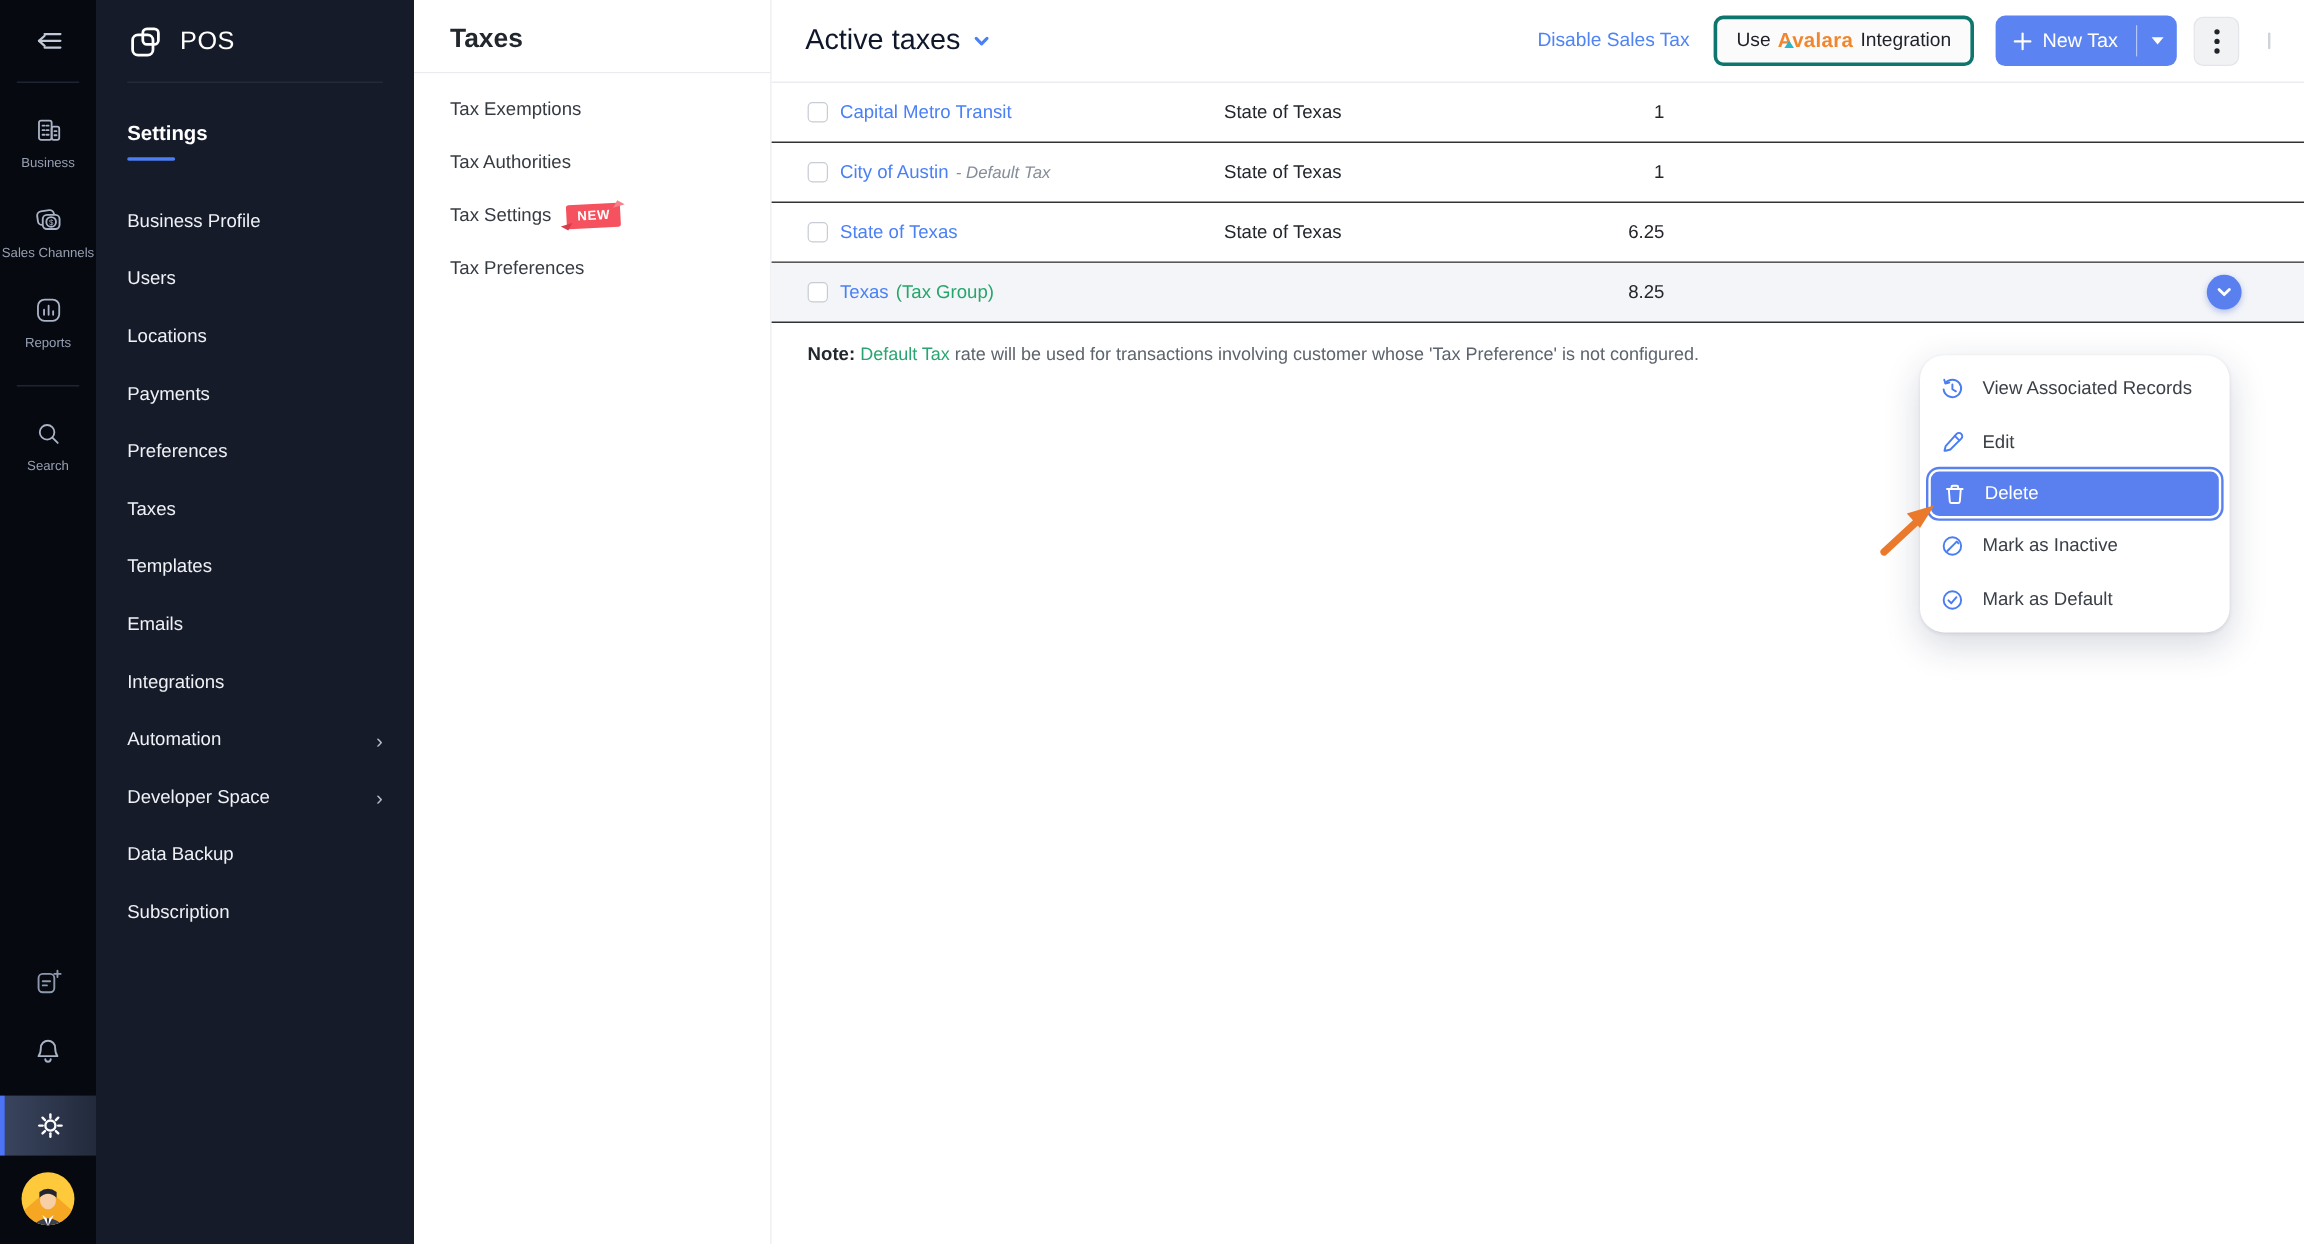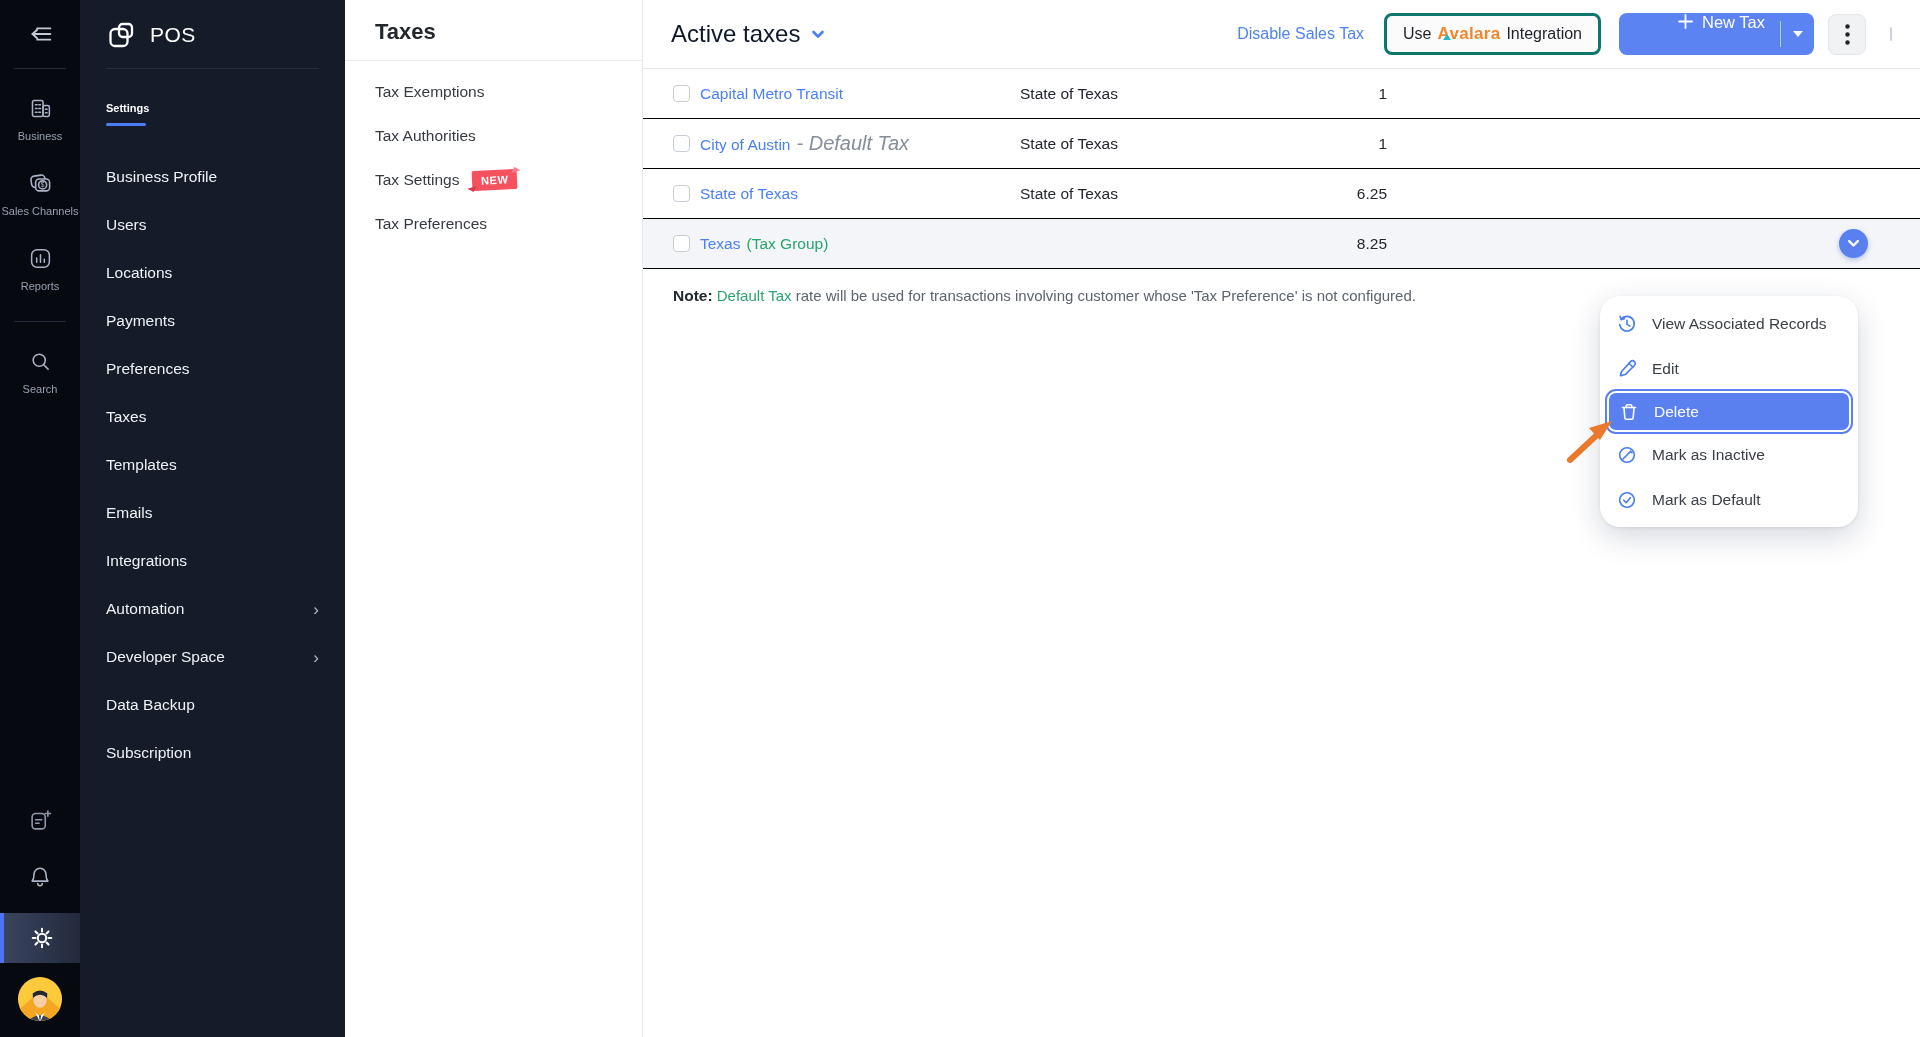--- a/index.html
+++ b/index.html
@@ -17,21 +17,21 @@
   .rail-ico-btn { margin-bottom:24px; cursor:pointer; }
   .gear-row { width:100%; height:50px; display:flex; align-items:center; justify-content:center;
               border-left:4px solid #4d74f6; background:linear-gradient(90deg,#39445e 0%,#222a3b 100%); cursor:pointer; }
   .avatar { width:46px; height:46px; border-radius:50%; margin:13px 0 15px; overflow:hidden; cursor:pointer; }
 
   
   .nav { width:265px; flex-shrink:0; background:#151b29; color:#eef1f5; padding:0 26px; }
   .nav-head { display:flex; align-items:center; gap:12px; padding-top:19px; }
   .nav-head .app-title { font-size:21px; font-weight:500; letter-spacing:.5px; color:#fff; }
   .nav-div { height:1px; background:#272e3e; margin-top:17px; }
-  .section-title { margin-top:33px; font-size:11px; font-weight:700; color:#fff; }
+  .section-title { margin-top:33px; font-size:17px; font-weight:700; color:#fff; }
   .section-underline { width:40px; height:3px; border-radius:2px; background:#4d7df2; margin-top:9px; }
   .nav-list { margin-top:27px; }
   .nav-item { height:48px; display:flex; align-items:center; justify-content:space-between;
               font-size:15.5px; color:#eef1f5; cursor:pointer; }
   .nav-chev { color:#b6bdca; font-size:17px; line-height:1; }
 
   
   .panel { width:298px; flex-shrink:0; background:#fff; border-right:1px solid #e5e8ec; padding:0 16px; }
   .panel-title { padding:19px 14px 0; font-size:22px; font-weight:600; color:#22262d; }
   .panel-div { height:1px; background:#e9ebee; margin:15px -16px 0; }
@@ -55,22 +55,22 @@
   .view-title span { font-size:24px; font-weight:500; color:#0f172a; }
   .header-actions { margin-left:auto; display:flex; align-items:center; }
   .disable-link { color:#4f83f6; font-size:16px; cursor:pointer; text-decoration:none; }
   .avalara-btn { margin-left:20px; height:42px; display:flex; align-items:center; gap:6px; padding:0 16px;
                  background:#fbfbfc; border:3px solid #0f766e; border-radius:8px; font-size:16px; color:#1e2127;
                  cursor:pointer; font-family:inherit; }
   .avalara-btn .brand { position:relative; color:#f1862d; font-weight:700; font-size:17px; letter-spacing:.3px; }
   .avalara-btn .brand::after { content:""; position:absolute; left:5px; bottom:4px; border-left:4px solid transparent;
                  border-right:4px solid transparent; border-bottom:6px solid #2ab6c9; }
   .split-btn { margin-left:18px; height:42px; display:flex; border-radius:8px; overflow:hidden; background:#5b83f1; }
-  .split-main { display:flex; gap:8px; padding:0 15px 0 14px; background:transparent; border:none;
-                color:#fff; font-size:16.5px; cursor:pointer; font-family:inherit;margin-left:44px; }
+  .split-main { display:flex; align-items:center; gap:8px; padding:0 15px 0 14px; background:transparent; border:none;
+                color:#fff; font-size:16.5px; cursor:pointer; font-family:inherit; }
   .split-sep { width:1px; background:rgba(255,255,255,.55); margin:8px 0; }
   .split-caret { width:33px; background:transparent; border:none; display:flex; align-items:center; justify-content:center; cursor:pointer; }
   .caret-down { width:0; height:0; border-left:5px solid transparent; border-right:5px solid transparent; border-top:6px solid #fff; }
   .kebab { margin-left:14px; width:38px; height:41px; background:#f1f2f4; border:1px solid #e3e5e9; border-radius:8px;
            display:flex; align-items:center; justify-content:center; cursor:pointer; }
   .edge-tick { position:absolute; right:28px; top:27px; width:2px; height:14px; background:#cfd3d9; border-radius:1px; }
 
   
   .thead { height:42px; flex-shrink:0; background:#f7f8fa; border-bottom:1px solid #e8eaed; display:flex;
            align-items:center; padding-left:30px; position:relative; }
@@ -78,21 +78,21 @@
   .cb { width:17px; height:17px; flex-shrink:0; border:1.5px solid #c7ccd4; border-radius:4px; background:#fff;
         margin-right:10px; cursor:pointer; }
   .col-name { width:320px; }
   .col-auth { width:203px; }
   .col-rate { width:164px; text-align:right; }
   .thead-search { position:absolute; right:30px; top:11px; cursor:pointer; }
   .trow { height:50px; flex-shrink:0; display:flex; align-items:center; padding-left:30px;
           border-bottom:1px solid #000000; font-size:15.5px; position:relative; }
   .trow.hovered { background:#f3f5f8; }
   .tax-link { color:#4b80f5; cursor:pointer; }
-  .suffix-default { color:#858d98; font-style:italic; font-size:20px; margin-left:6px; }
+  .suffix-default { color:#858d98; font-style:italic; font-size:14px; margin-left:6px; }
   .suffix-group { color:#26a66b; margin-left:6px; }
   .cell-dark { color:#23262c; }
   .row-action { position:absolute; right:52px; top:10px; width:29px; height:29px; border-radius:50%;
                 background:#5a80f0; display:flex; align-items:center; justify-content:center; cursor:pointer;
                 box-shadow:0 2px 5px rgba(60,90,200,.35); z-index:6; }
 
   
   .note { margin:18px 0 0 30px; font-size:15px; color:#5d646d; }
   .note b { color:#23272e; font-weight:700; font-size:15.5px; }
   .note .hl { color:#2aa571; }

